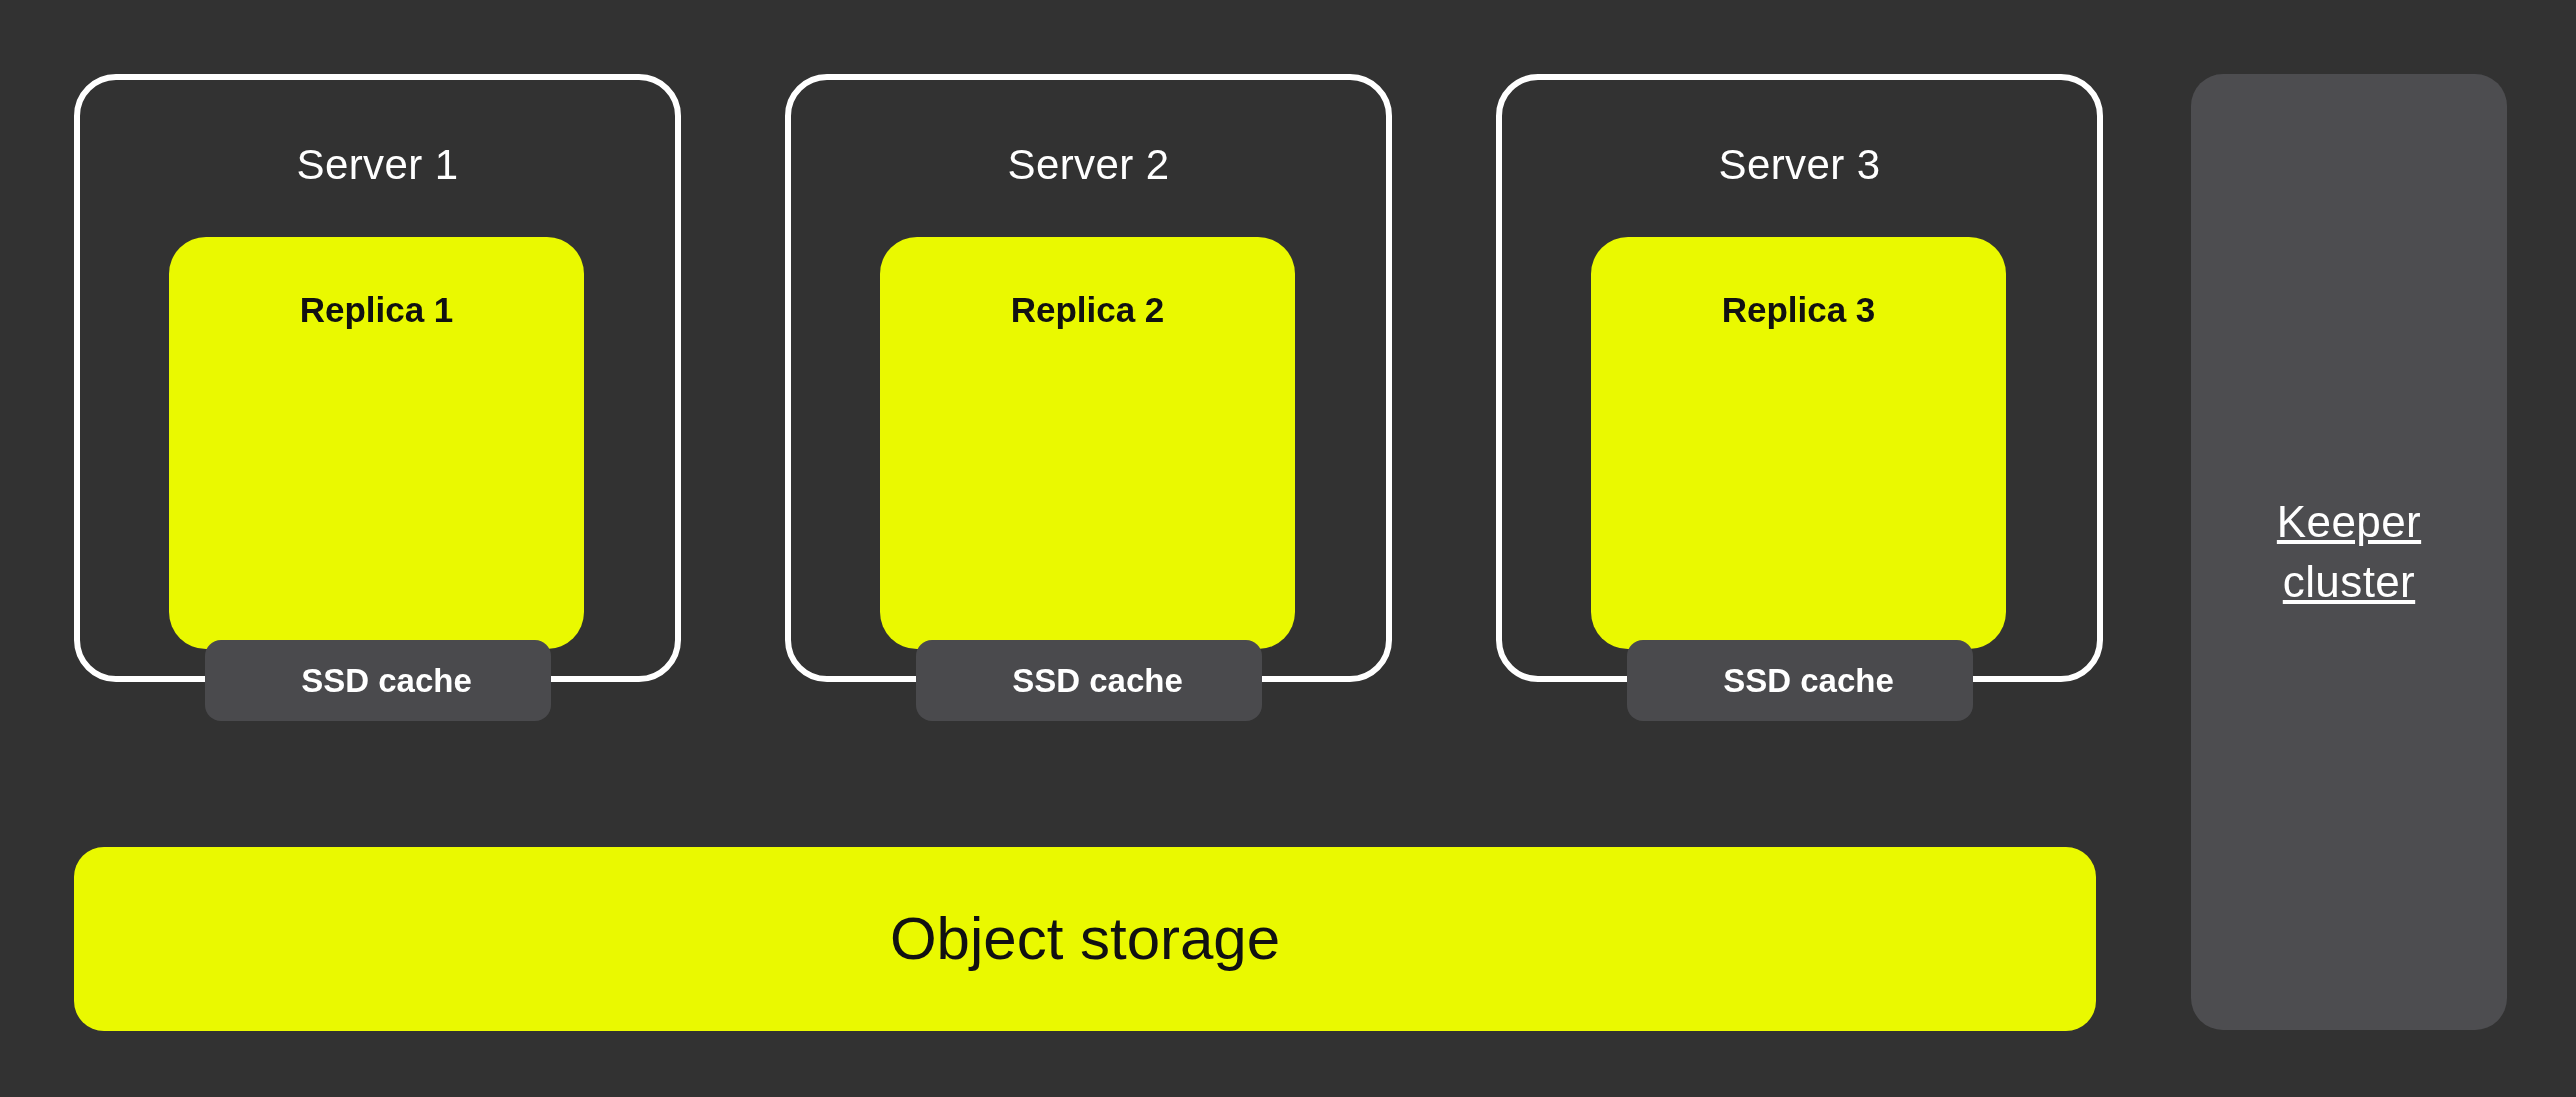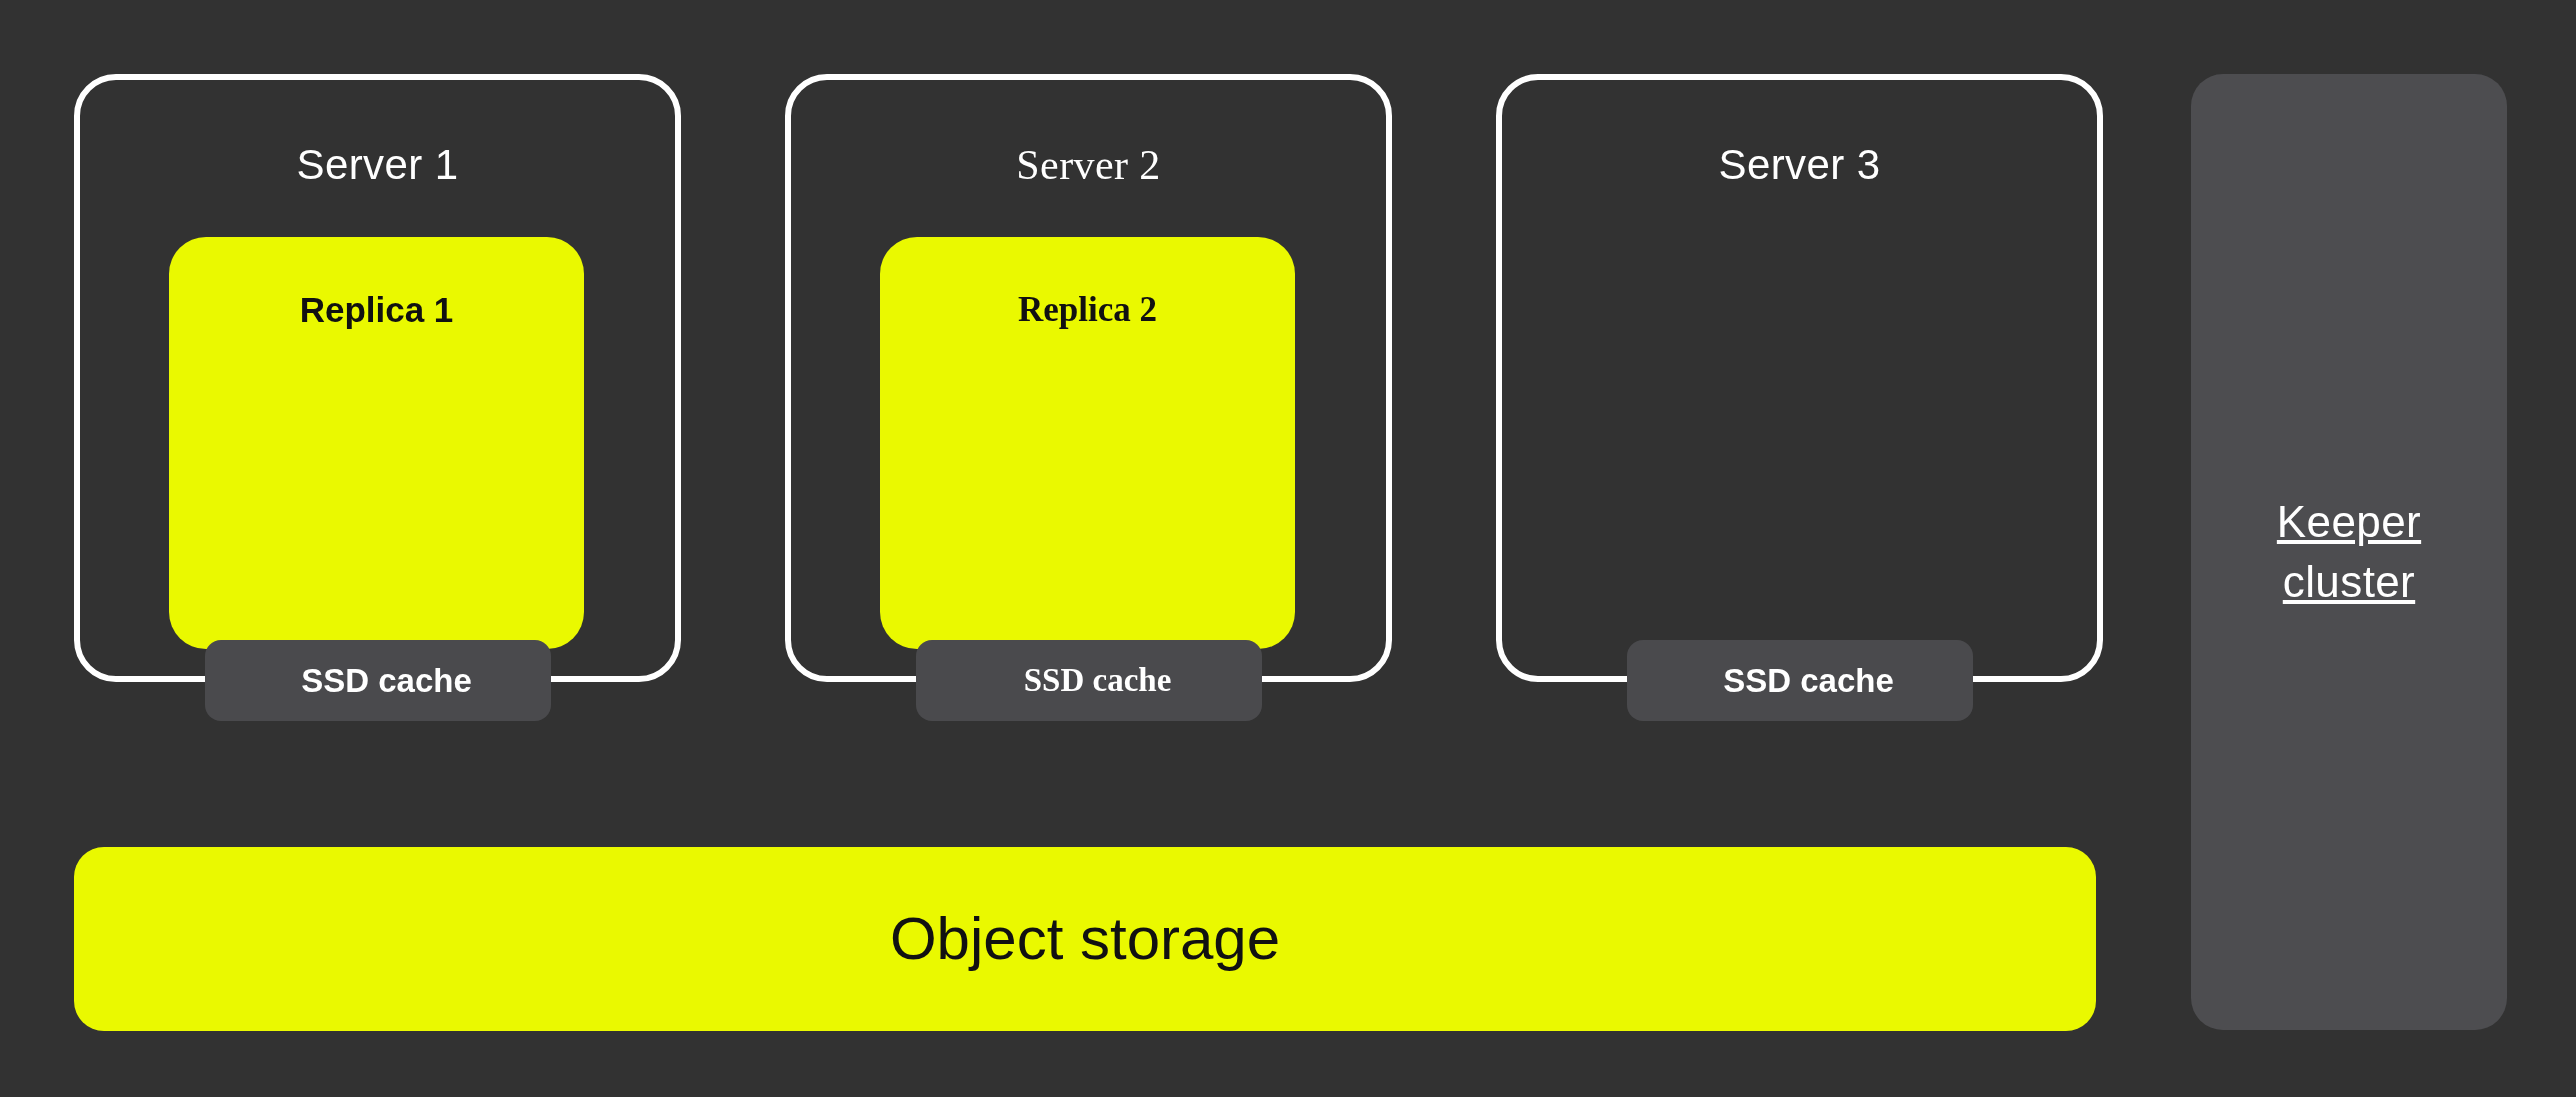--- a/index.html
+++ b/index.html
@@ -23,21 +23,21 @@
   }
   .server-box {
     position: absolute;
     top: 74px;
     width: 607px;
     height: 608px;
     border: 6.2px solid var(--server-border);
     border-radius: 42px;
   }
   .server-box.pos-1 { left: 74px; }
-  .server-box.pos-2 { left: 785px; font-family: Liberation Serif, serif; }
+  .server-box.pos-2 { left: 785px; }
   .server-box.pos-3 { left: 1496px; }
   .server-title {
     position: absolute;
     top: 64px;
     left: 0;
     right: 0;
     text-align: center;
     font-size: 42px;
     font-weight: 500;
     line-height: 1;
@@ -141,20 +141,23 @@
     <div class="replica-box">
       <div class="replica-label">Replica 2</div>
     </div>
     <div class="ssd-cache">
       <span class="ssd-cache-label">SSD cache</span>
     </div>
   </div>
 
   <div class="server-box pos-3">
     <div class="server-title">Server 3</div>
+    <div class="replica-box">
+      <div class="replica-label">Replica 3</div>
+    </div>
     <div class="ssd-cache">
       <span class="ssd-cache-label">SSD cache</span>
     </div>
   </div>
 
   <div class="keeper-box">
     <div class="keeper-label">Keeper
 cluster</div>
   </div>
 

